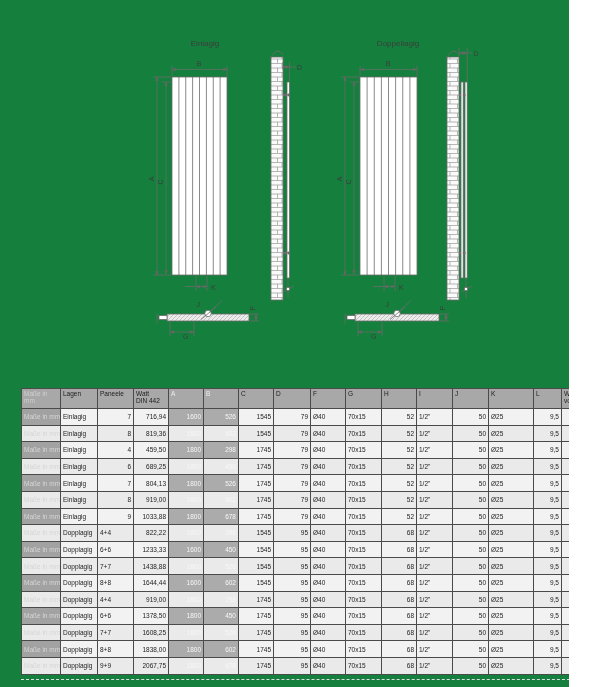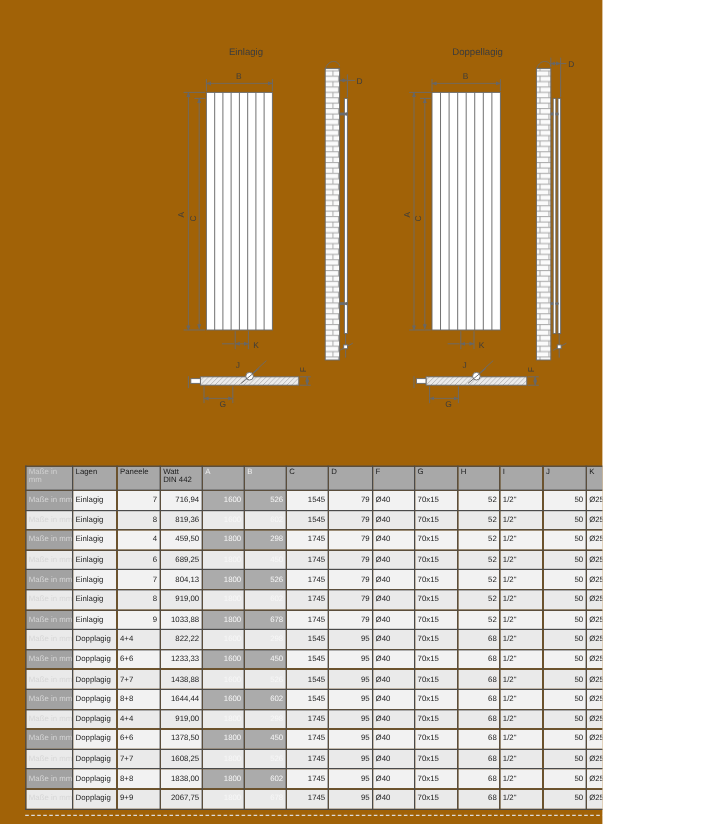--- a/index.html
+++ b/index.html
@@ -1,16 +1,16 @@
 <!DOCTYPE html>
 <html><head>
 <meta charset="utf-8">
 <style>
   html,body{margin:0;padding:0;background:#fff;}
-  .sheet{position:relative;width:502px;height:687px;background:#a16207;overflow:hidden;
+  .sheet{position:relative;width:569px;height:687px;background:#15803d;overflow:hidden;
          font-family:"Liberation Sans",sans-serif;text-decoration:underline;}
   svg text{font-family:"Liberation Sans",sans-serif;fill:#3c3c3c;}
   .dim-label{font-size:7px;}
   .diag-title{font-size:8px;}
 
   table.spec{position:absolute;top:388px;left:21px;width:574px;table-layout:fixed;
              border-collapse:collapse;font-size:6.5px;line-height:1.1;
              font-family:"Liberation Sans",sans-serif;}
   table.spec th, table.spec td{border:1px solid #4a4a4a;overflow:hidden;white-space:nowrap;}
   table.spec th{height:17px;background:#a8a8a8;color:#1c1c1c;font-weight:normal;

